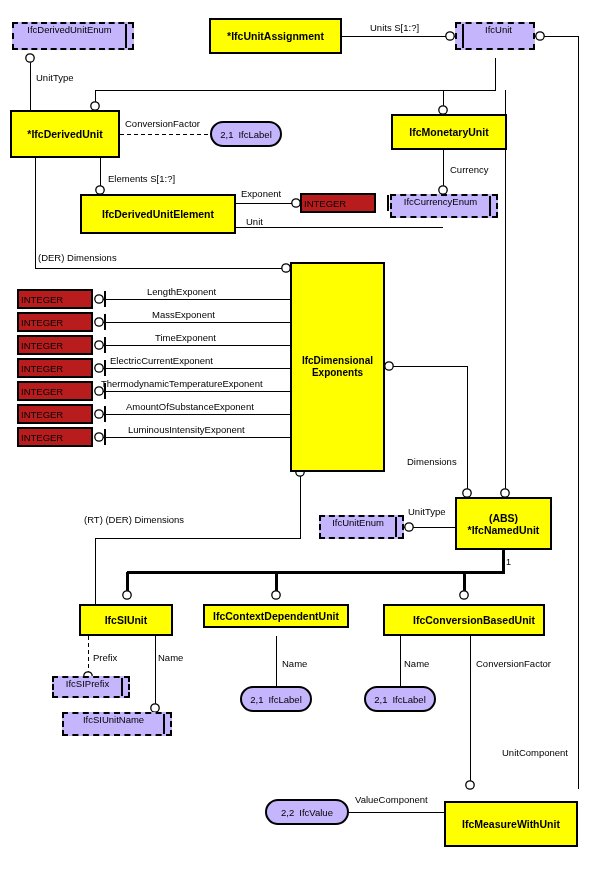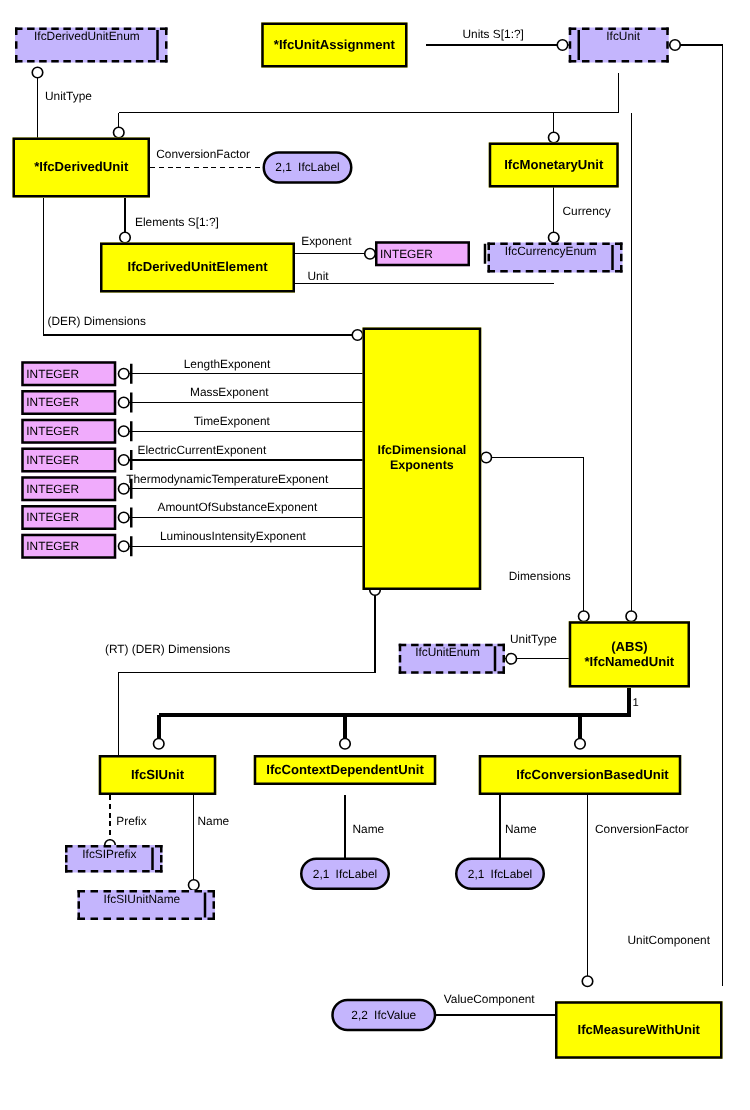--- a/index.html
+++ b/index.html
@@ -25,21 +25,21 @@
     position:absolute;background:#c4b5fd;border:2px dashed #000;
     box-sizing:border-box;display:flex;align-items:flex-start;
     font-size:9.5px;color:#000;
   }
   .enum .lbl{flex:1;text-align:center;white-space:nowrap;padding:0 3px;}
   .enum .tick{width:5px;align-self:stretch;border-left:2px solid #000;}
   .enum .tick.left{border-left:none;border-right:2px solid #000;}
 
   
   .stype{
-    position:absolute;background:#f0abfc;border:2px solid #000;
+    position:absolute;background:#b91c1c;border:2px solid #000;
     box-sizing:border-box;display:flex;align-items:center;
     font-size:9.5px;color:#000;gap:39px;
   }
   .stype .lbl{flex:1;text-align:center;white-space:nowrap;padding:0 2px;}
   .stype .tick{width:5px;align-self:stretch;border-left:2px solid #000;}
 
   
   .oval{
     position:absolute;background:#c4b5fd;border:2px solid #000;border-radius:16px;
     box-sizing:border-box;display:flex;align-items:center;justify-content:center;
@@ -152,40 +152,40 @@
       <circle cx="155" cy="708" r="4.2"></circle>
       <circle cx="470" cy="785" r="4.2"></circle>
     </g>
   </svg>
 
   <div class="enum" style="left:12px;top:22px;width:122px;height:28px;">
     <span class="lbl">IfcDerivedUnitEnum</span>
     <span class="tick"></span>
   </div>
 
-  <div class="ent" style="left:209px;top:18px;width:117px;height:36px;">
+  <div class="ent" style="left:209px;top:18px;width:133px;height:36px;">
     <span>*IfcUnitAssignment</span>
   </div>
 
   <div class="enum" style="left:455px;top:22px;width:80px;height:28px;">
     <span class="tick left"></span>
     <span class="lbl">IfcUnit</span>
   </div>
 
   <div class="ent" style="left:10px;top:110px;width:110px;height:48px;">
     <span>*IfcDerivedUnit</span>
   </div>
 
   <div class="oval" style="left:210px;top:121px;width:72px;height:26px;">
     <span>2,1</span>
     <span style="width:5px"></span>
     <span>IfcLabel</span>
   </div>
 
-  <div class="ent" style="left:391px;top:114px;width:104px;height:36px;">
+  <div class="ent" style="left:391px;top:114px;width:116px;height:36px;">
     <span>IfcMonetaryUnit</span>
   </div>
 
   <div class="ent" style="left:80px;top:194px;width:156px;height:40px;">
     <span>IfcDerivedUnitElement</span>
   </div>
 
   <div class="stype" style="left:300px;top:193px;width:76px;height:20px;">
     <span class="lbl">INTEGER</span>
     <span class="tick"></span>

